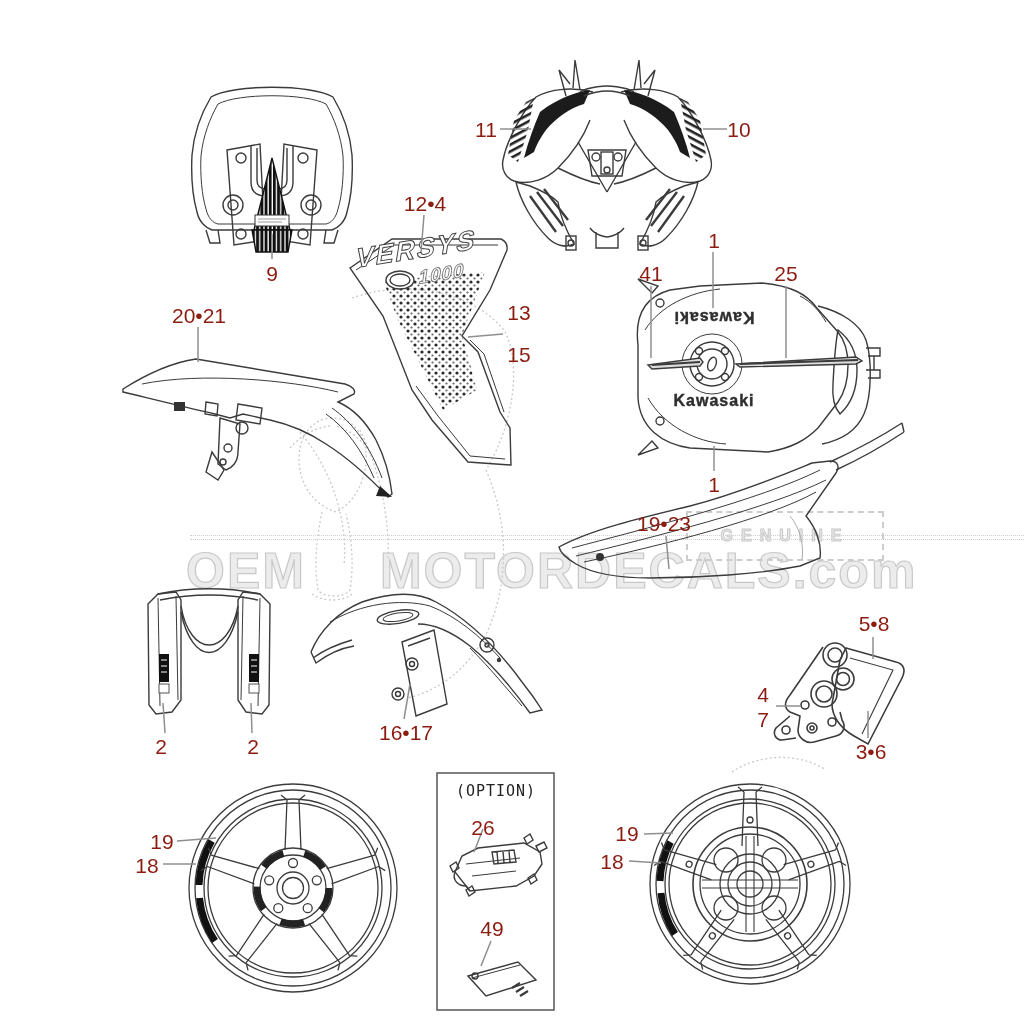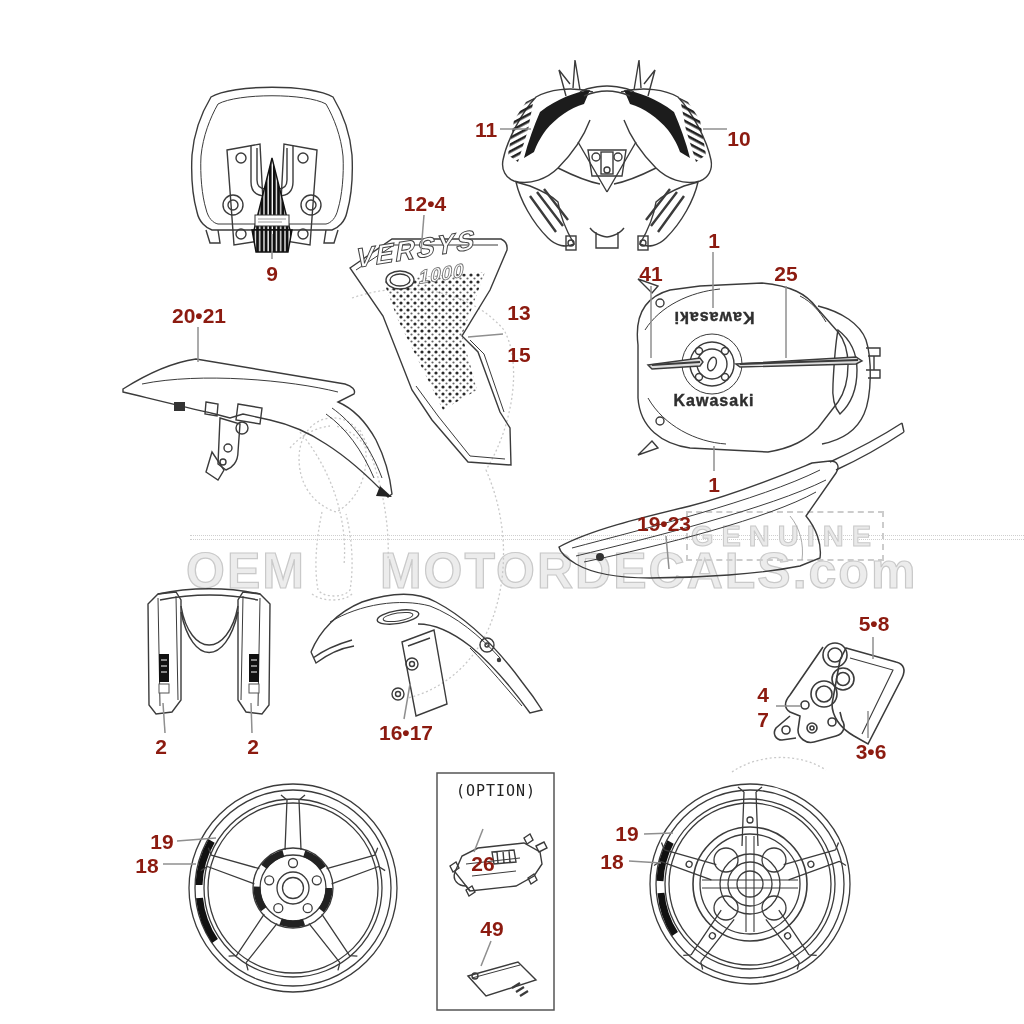--- a/index.html
+++ b/index.html
@@ -6,24 +6,24 @@
   #stage{position:relative;width:1024px;height:1024px;background:#ffffff;overflow:hidden;
          font-family:"Liberation Sans", sans-serif;}
   
   .wm-line{position:absolute;left:190px;top:535px;width:834px;height:3px;
            border-top:1px dotted #cfcfcf;border-bottom:1px dotted #cfcfcf;}
   .wm-text{position:absolute;left:186px;top:542px;font-size:50px;font-weight:bold;
            letter-spacing:2px;color:#ececec;-webkit-text-stroke:1.2px #c9c9c9;white-space:nowrap;}
   .wm-text .gap{display:inline-block;width:74px;}
   .wm-genuine{position:absolute;left:686px;top:511px;width:194px;height:46px;
               border:2px dashed #cccccc;display:flex;align-items:center;justify-content:center;
-              font-size:29px;font-weight:bold;letter-spacing:8px;color:#e9e9e9;
+              font-size:16px;font-weight:bold;letter-spacing:8px;color:#e9e9e9;
               -webkit-text-stroke:1px #c9c9c9;}
   
-  .callout{position:absolute;transform:translate(-50%,-50%);color:#8c1b10;font-weight:bold;
+  .callout{position:absolute;transform:translate(-50%,-50%);color:#8c1b10;font-weight:normal;
            font-size:21px;line-height:1;white-space:nowrap;cursor:pointer;}
   svg{position:absolute;left:0;top:0;}
   .z1{z-index:1}.z3{z-index:3}
 </style>
 </head>
 <body>
 
 <div id="stage">
 
   <div class="wm-line"></div>
@@ -323,36 +323,36 @@
       <path d="M 163,864 L 196,864"></path>
       <path d="M 483,829 L 474,852"></path>
       <path d="M 491,941 L 481,966"></path>
       <path d="M 644,834 L 673,833"></path>
       <path d="M 629,861 L 661,863"></path>
     </g>
   </svg>
 
   <div class="callout z3" style="left:272px;top:273px">9</div>
   <div class="callout z3" style="left:486px;top:129px">11</div>
-  <div class="callout z3" style="left:739px;top:138px">10</div>
+  <div class="callout z3" style="left:739px;top:129px">10</div>
   <div class="callout z3" style="left:425px;top:203px">12•4</div>
   <div class="callout z3" style="left:519px;top:312px">13</div>
   <div class="callout z3" style="left:519px;top:354px">15</div>
   <div class="callout z3" style="left:714px;top:240px">1</div>
   <div class="callout z3" style="left:651px;top:273px">41</div>
   <div class="callout z3" style="left:786px;top:273px">25</div>
   <div class="callout z3" style="left:714px;top:484px">1</div>
   <div class="callout z3" style="left:199px;top:315px">20•21</div>
   <div class="callout z3" style="left:664px;top:523px">19•23</div>
   <div class="callout z3" style="left:161px;top:746px">2</div>
   <div class="callout z3" style="left:253px;top:746px">2</div>
   <div class="callout z3" style="left:406px;top:732px">16•17</div>
   <div class="callout z3" style="left:874px;top:623px">5•8</div>
   <div class="callout z3" style="left:763px;top:694px">4</div>
   <div class="callout z3" style="left:763px;top:719px">7</div>
   <div class="callout z3" style="left:871px;top:751px">3•6</div>
   <div class="callout z3" style="left:162px;top:841px">19</div>
   <div class="callout z3" style="left:147px;top:865px">18</div>
-  <div class="callout z3" style="left:483px;top:863px">26</div>
+  <div class="callout z3" style="left:483px;top:827px">26</div>
   <div class="callout z3" style="left:492px;top:928px">49</div>
   <div class="callout z3" style="left:627px;top:833px">19</div>
   <div class="callout z3" style="left:612px;top:861px">18</div>
 </div>
 
 </body></html>

